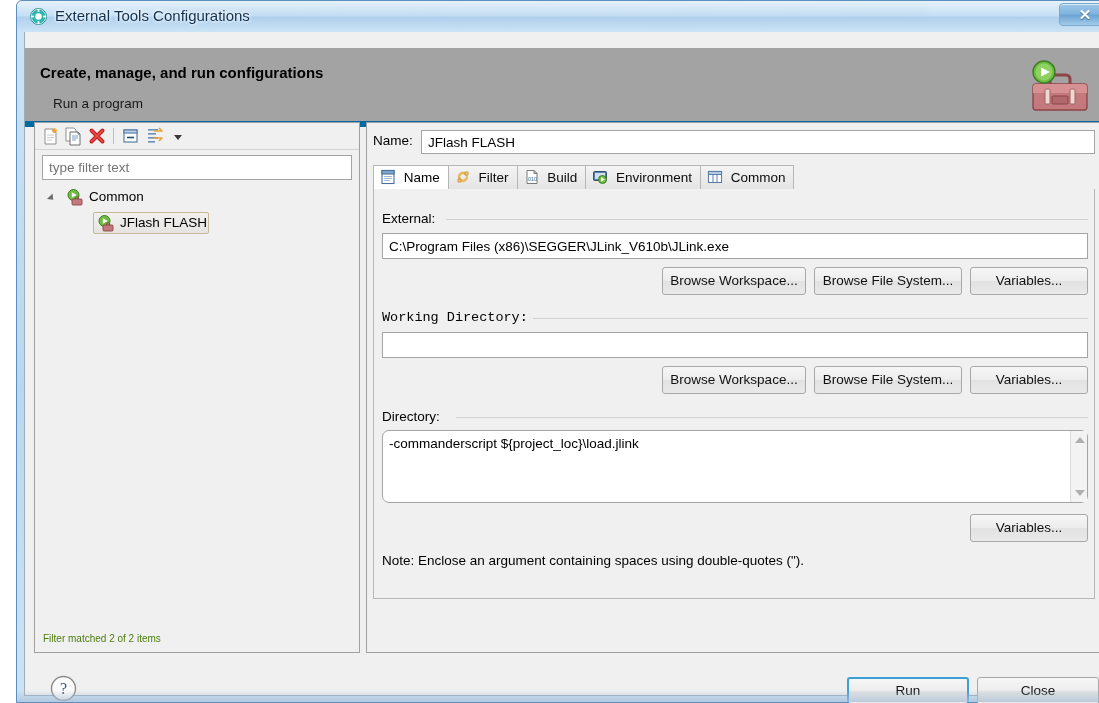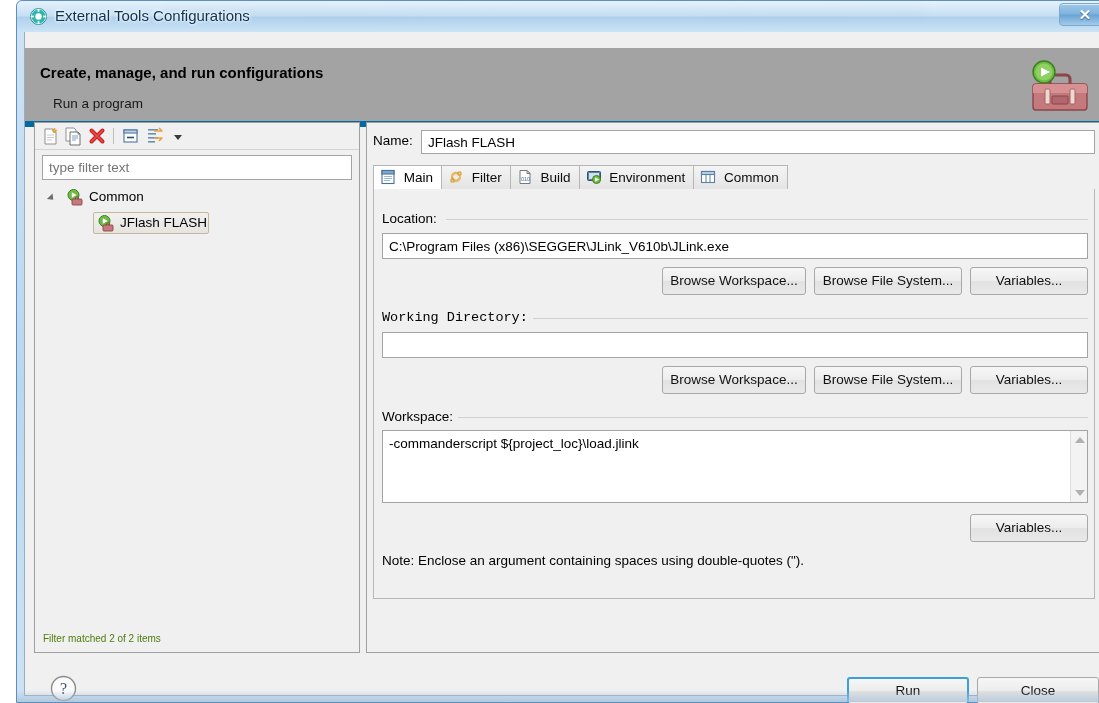--- a/index.html
+++ b/index.html
@@ -442,21 +442,21 @@
         <div class="tab active">
           <span class="ticon">
             <svg width="16" height="16" viewBox="0 0 16 16">
               <rect x="2" y="1.5" width="12" height="13" fill="#ffffff" stroke="#4a6f99" stroke-width="1.1"></rect>
               <rect x="2" y="1.5" width="12" height="3.5" fill="#7fa8cf" stroke="#4a6f99" stroke-width="1.1"></rect>
               <g stroke="#9db9d6" stroke-width="1">
                   <path d="M4 7.5 h8 M4 9.5 h8 M4 11.5 h6"></path>
                 </g>
             </svg>
           </span>
-          <span>Main</span>
+          <span>Name</span>
         </div>
         <div class="tab">
           <span class="ticon">
             <svg width="16" height="16" viewBox="0 0 16 16">
               <path d="M11 5 a4 4 0 1 0 1 3" fill="none" stroke="#d8a13a" stroke-width="2"></path>
               <path d="M5 11 a4 4 0 1 0 -1 -3" fill="none" stroke="#e8bd63" stroke-width="2"></path>
               <circle cx="11.5" cy="4.5" r="1.6" fill="none" stroke="#d8a13a" stroke-width="1.4"></circle>
               <circle cx="4.5" cy="11.5" r="1.6" fill="none" stroke="#d8a13a" stroke-width="1.4"></circle>
             </svg>
           </span>
@@ -490,38 +490,38 @@
               <rect x="1.5" y="2.5" width="13" height="3" fill="#b9d0e6" stroke="#5b7fa8" stroke-width="1.1"></rect>
               <path d="M6 5.5 v8 M10 5.5 v8" stroke="#5b7fa8" stroke-width="1"></path>
             </svg>
           </span>
           <span>Common</span>
         </div>
       </div>
 
       <div id="tabpage">
 
-        <div class="group-label" style="left:8px; top:22px;">Location:</div>
+        <div class="group-label" style="left:8px; top:22px;">External:</div>
         <div class="group-line" style="left:72px; top:30px; width:642px;"></div>
         <input class="txtfield" style="left: 8px; top: 44px; width: 706px; height: 26px;" value="C:\Program Files (x86)\SEGGER\JLink_V610b\JLink.exe">
         <div class="btn" style="left:288px; top:78px; width:144px; height:28px; line-height:26px;">Browse Workspace...</div>
         <div class="btn" style="left:440px; top:78px; width:148px; height:28px; line-height:26px;">Browse File System...</div>
         <div class="btn" style="left:596px; top:78px; width:118px; height:28px; line-height:26px;">Variables...</div>
 
         <div class="group-label" style="left:8px; top:121px;font-family:Liberation Mono, monospace;">Working Directory:</div>
         <div class="group-line" style="left:133px; top:129px; width:581px;"></div>
         <input class="txtfield" style="left: 8px; top: 143px; width: 706px; height: 26px;" value="">
         <div class="btn" style="left:288px; top:177px; width:144px; height:28px; line-height:26px;">Browse Workspace...</div>
         <div class="btn" style="left:440px; top:177px; width:148px; height:28px; line-height:26px;">Browse File System...</div>
         <div class="btn" style="left:596px; top:177px; width:118px; height:28px; line-height:26px;">Variables...</div>
 
-        <div class="group-label" style="left:8px; top:220px;">Workspace:</div>
+        <div class="group-label" style="left:8px; top:220px;">Directory:</div>
         <div class="group-line" style="left:82px; top:228px; width:632px;"></div>
 
-        <div id="args-box" style="top:241px;">
+        <div id="args-box" style="top:241px;border-radius:7px;">
           <div id="args-text">-commanderscript ${project_loc}\load.jlink</div>
           <div id="args-scroll">
             <div class="sb-arrow" id="sb-up">
                 <span class="tri"></span>
               </div>
             <div class="sb-arrow" id="sb-down">
                 <span class="tri"></span>
               </div>
           </div>
         </div>

